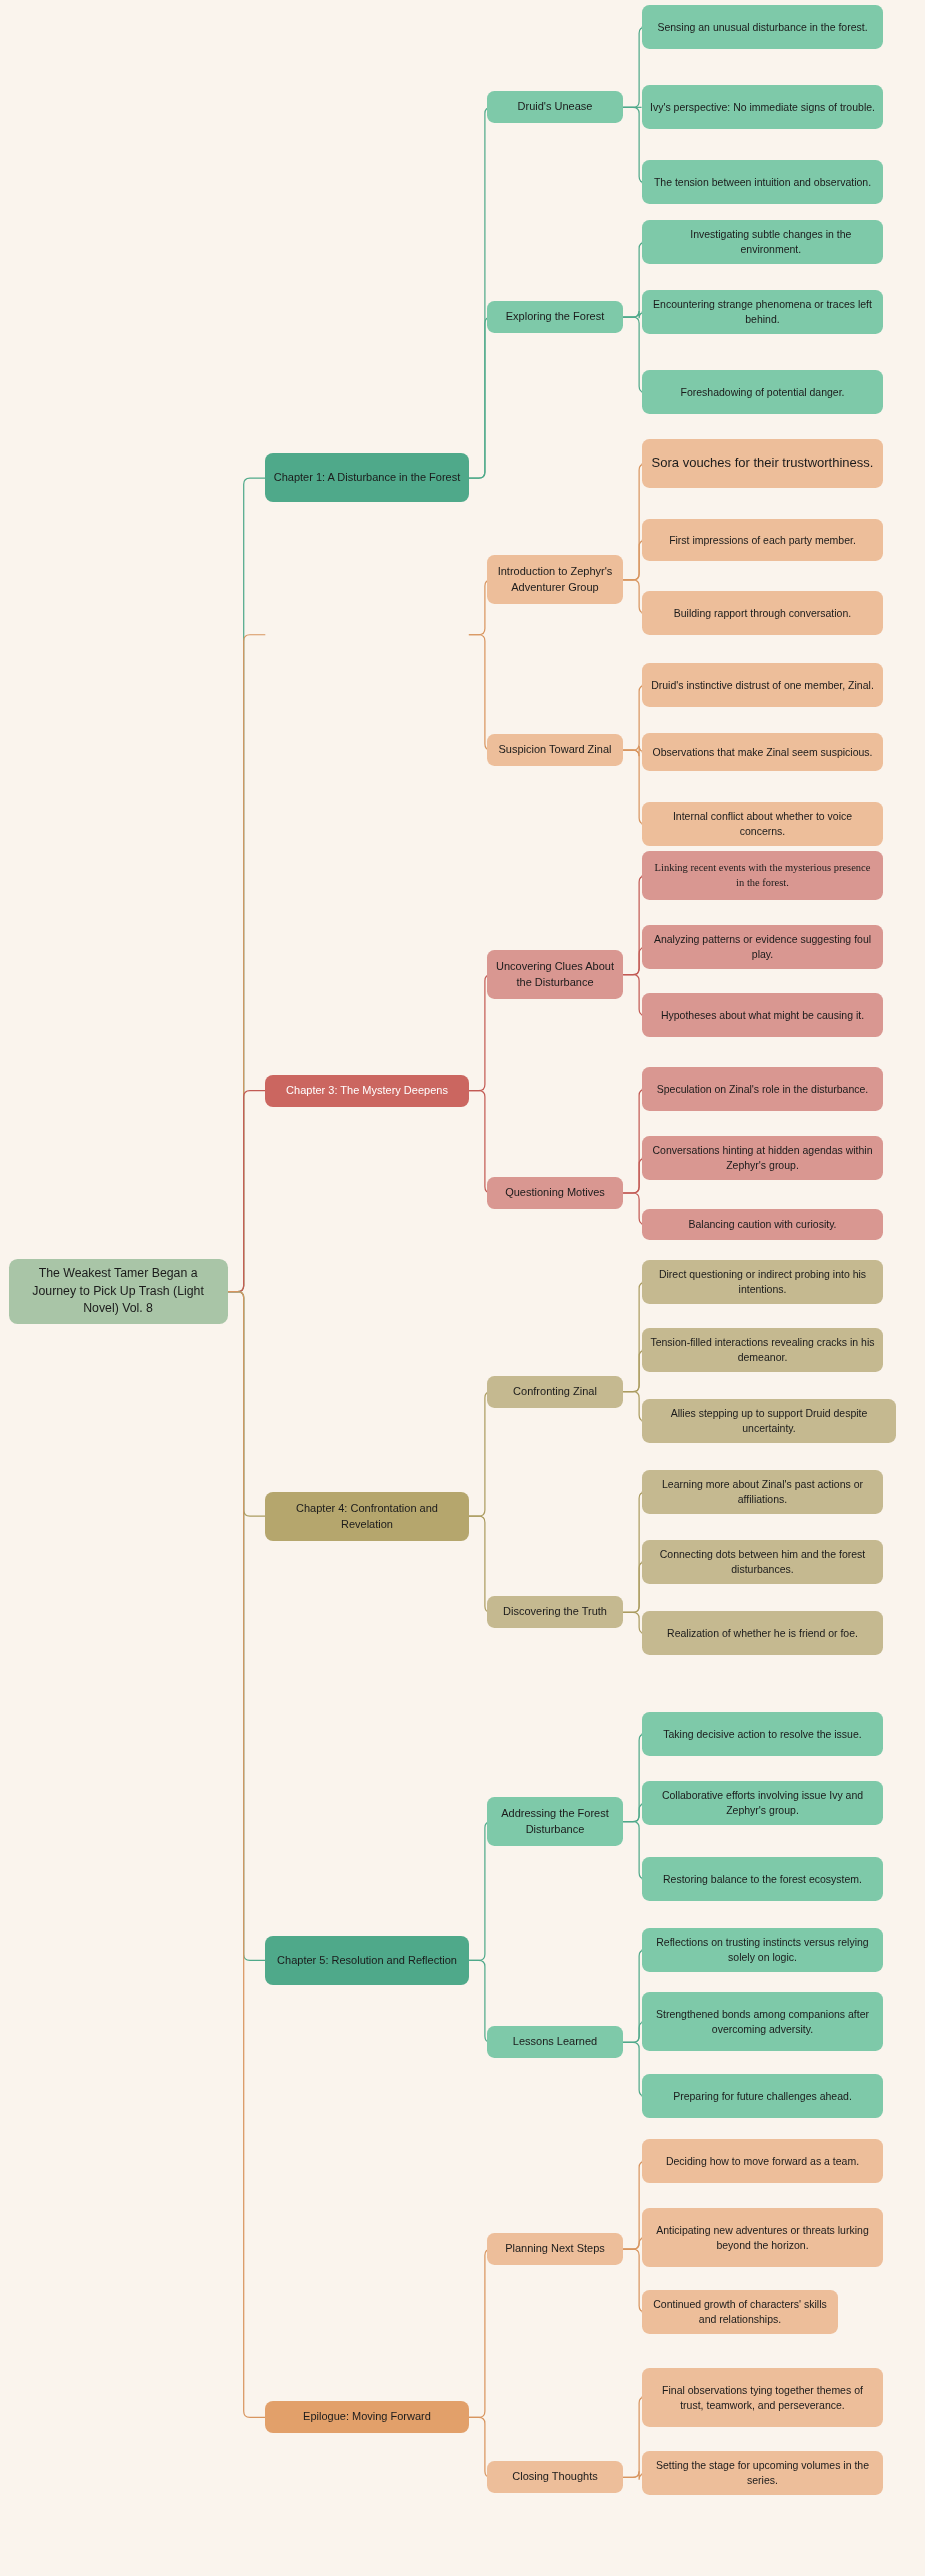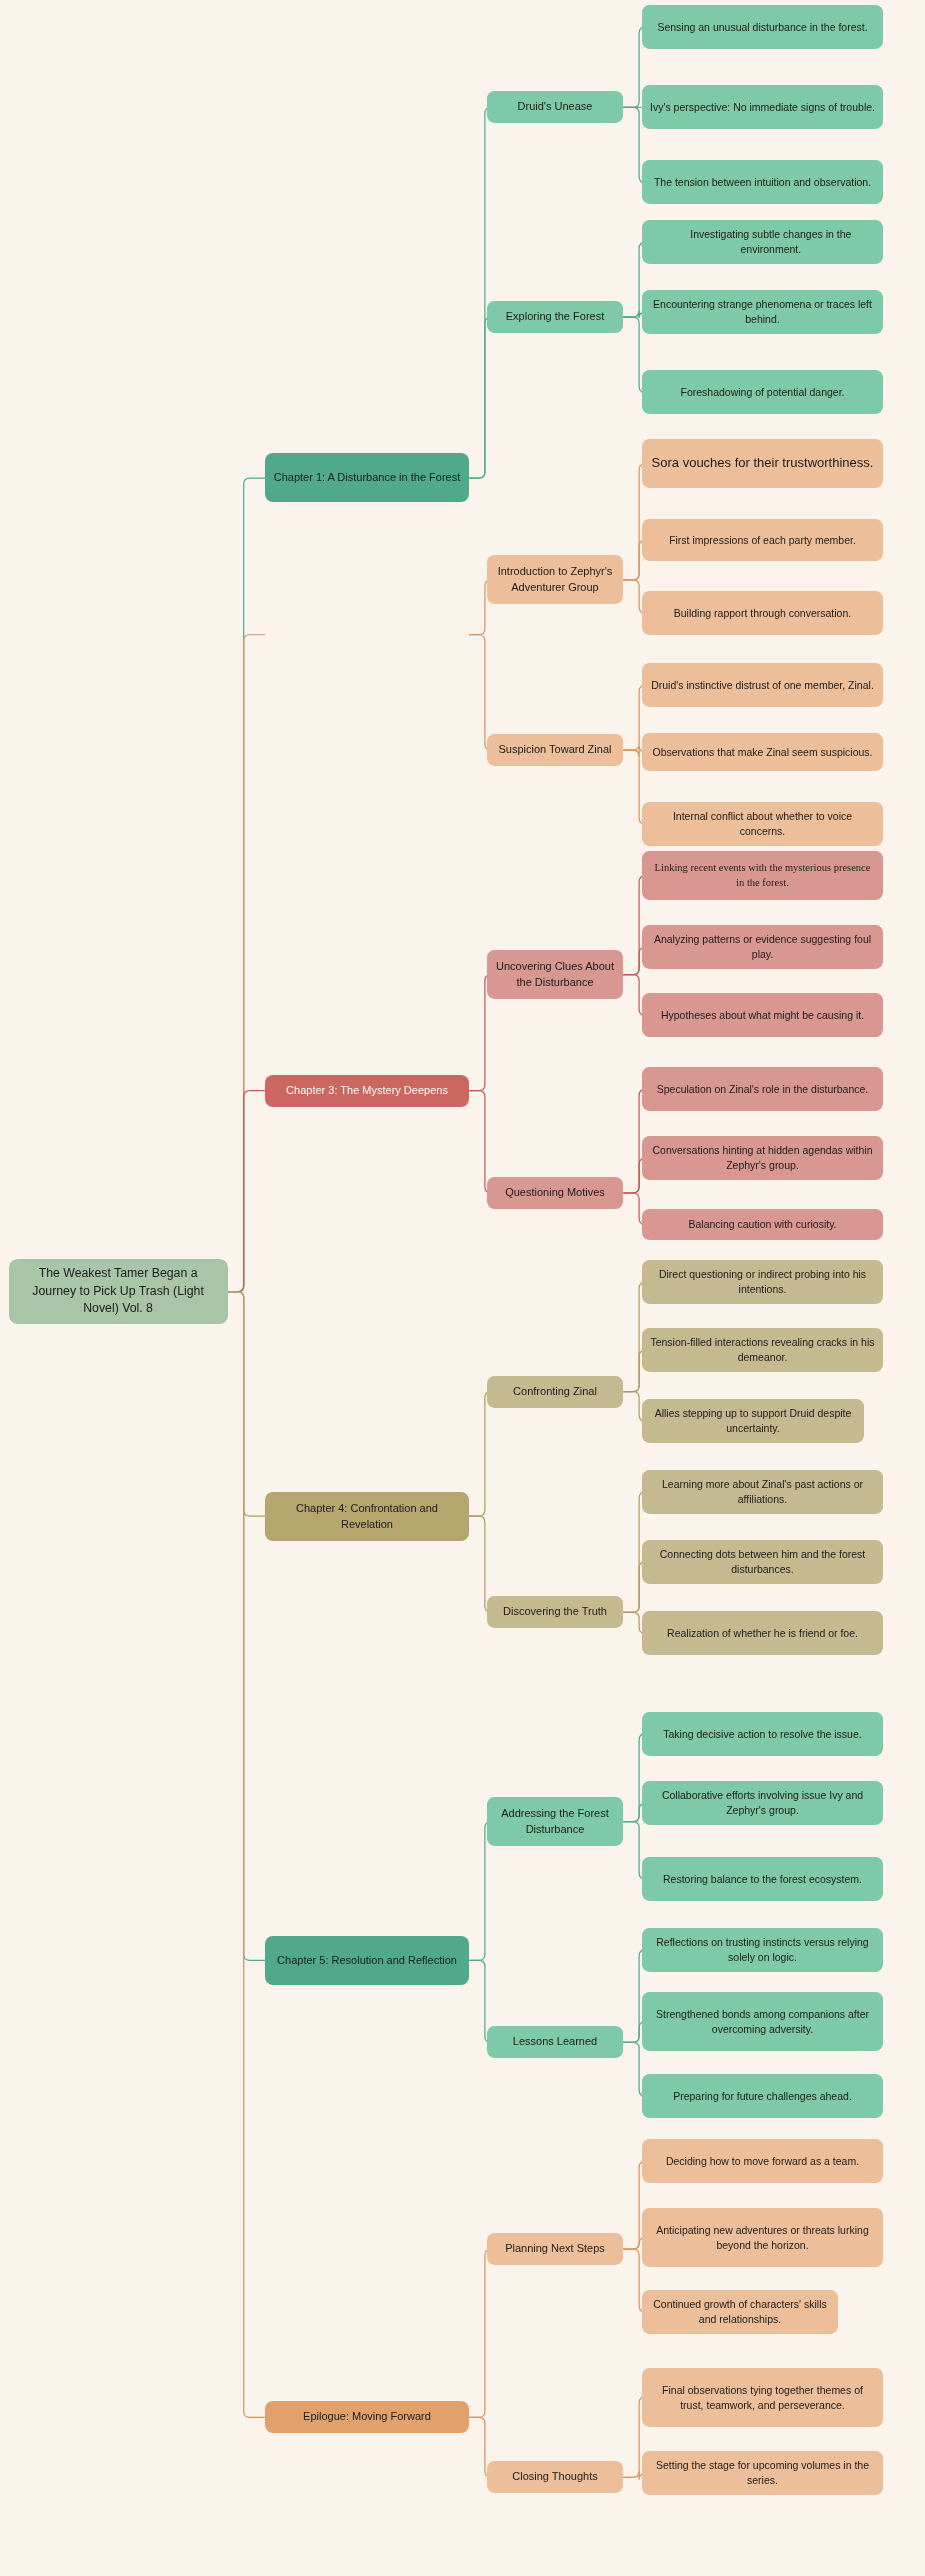--- a/index.html
+++ b/index.html
@@ -176,21 +176,21 @@
     </div>
     <div class="node l2" style="left: 487px; top: 1376px; width: 136px; min-height: 32px; height: 32px; background: rgb(197, 185, 144); font-size: 11px;">
       <span>Confronting Zinal</span>
     </div>
     <div class="node l3" style="left: 642px; top: 1260px; width: 241px; min-height: 44px; height: 44px; background: rgb(197, 185, 144); font-size: 10.5px;">
       <span>Direct questioning or indirect probing into his intentions.</span>
     </div>
     <div class="node l3" style="left: 642px; top: 1328px; width: 241px; min-height: 44px; height: 44px; background: rgb(197, 185, 144); font-size: 10.5px;">
       <span>Tension-filled interactions revealing cracks in his demeanor.</span>
     </div>
-    <div class="node l3" style="left: 642px; top: 1399px; width: 222px; min-height: 44px; height: 44px; background: rgb(197, 185, 144); font-size: 10.5px;">
+    <div class="node l3" style="left: 642px; top: 1399px; width: 254px; min-height: 44px; height: 44px; background: rgb(197, 185, 144); font-size: 10.5px;">
       <span>Allies stepping up to support Druid despite uncertainty.</span>
     </div>
     <div class="node l2" style="left: 487px; top: 1596px; width: 136px; min-height: 32px; height: 32px; background: rgb(197, 185, 144); font-size: 11px;">
       <span>Discovering the Truth</span>
     </div>
     <div class="node l3" style="left: 642px; top: 1470px; width: 241px; min-height: 44px; height: 44px; background: rgb(197, 185, 144); font-size: 10.5px;">
       <span>Learning more about Zinal's past actions or affiliations.</span>
     </div>
     <div class="node l3" style="left: 642px; top: 1540px; width: 241px; min-height: 44px; height: 44px; background: rgb(197, 185, 144); font-size: 10.5px;">
       <span>Connecting dots between him and the forest disturbances.</span>

